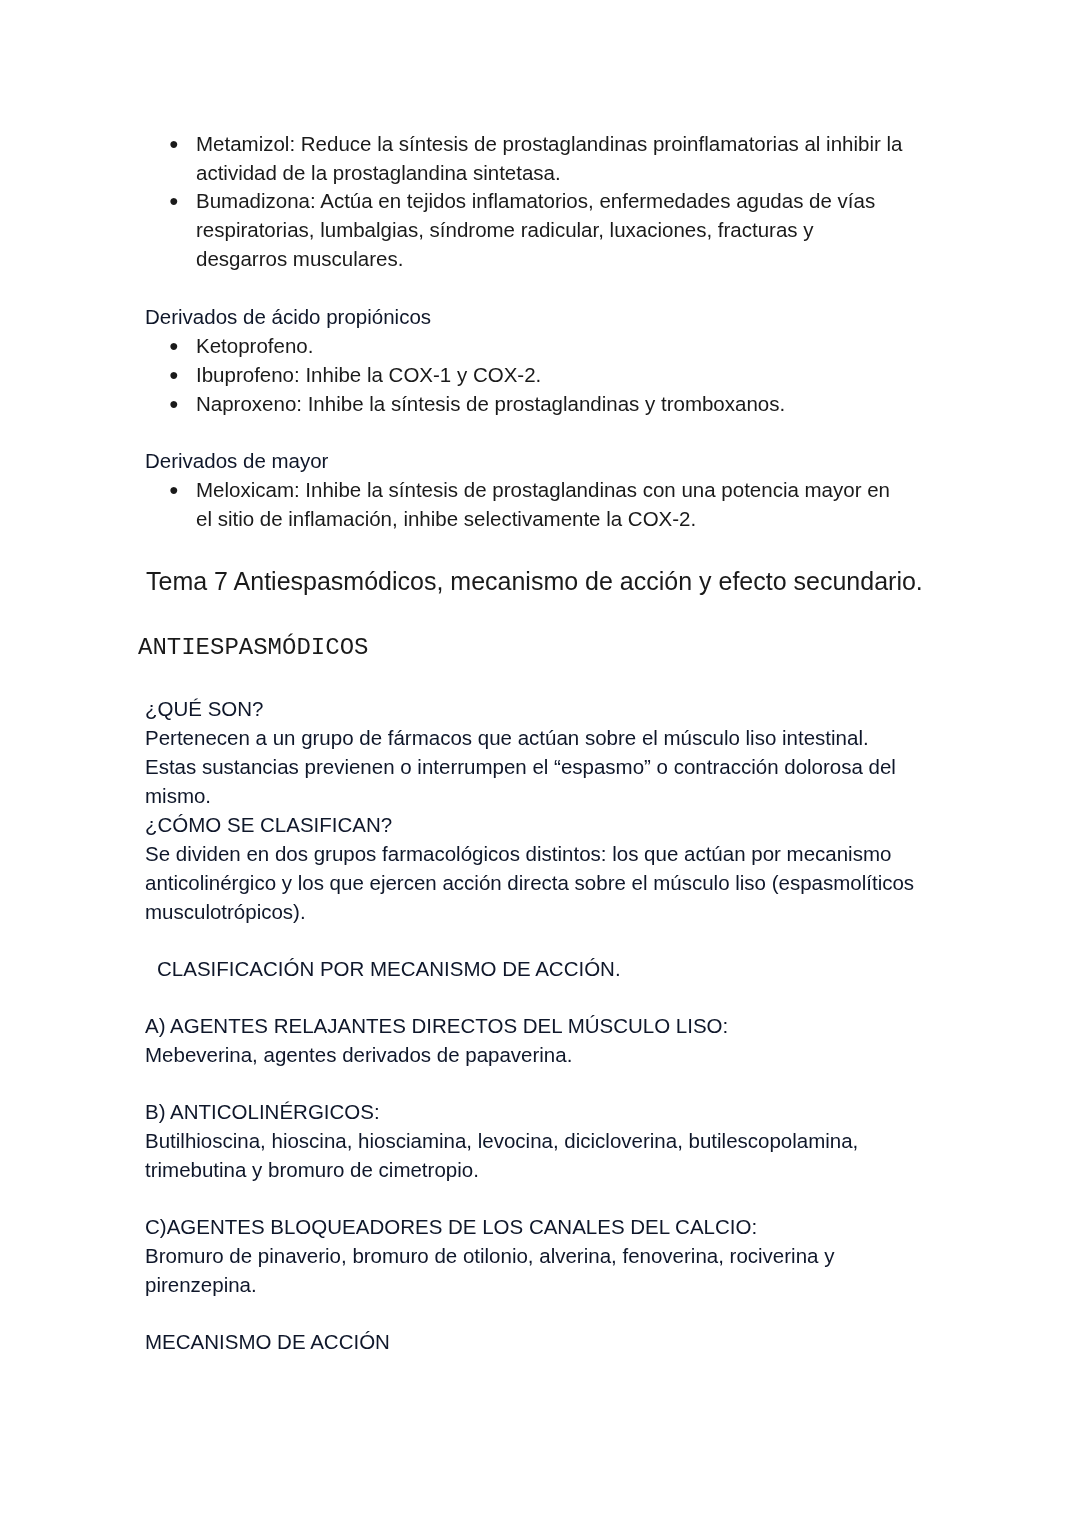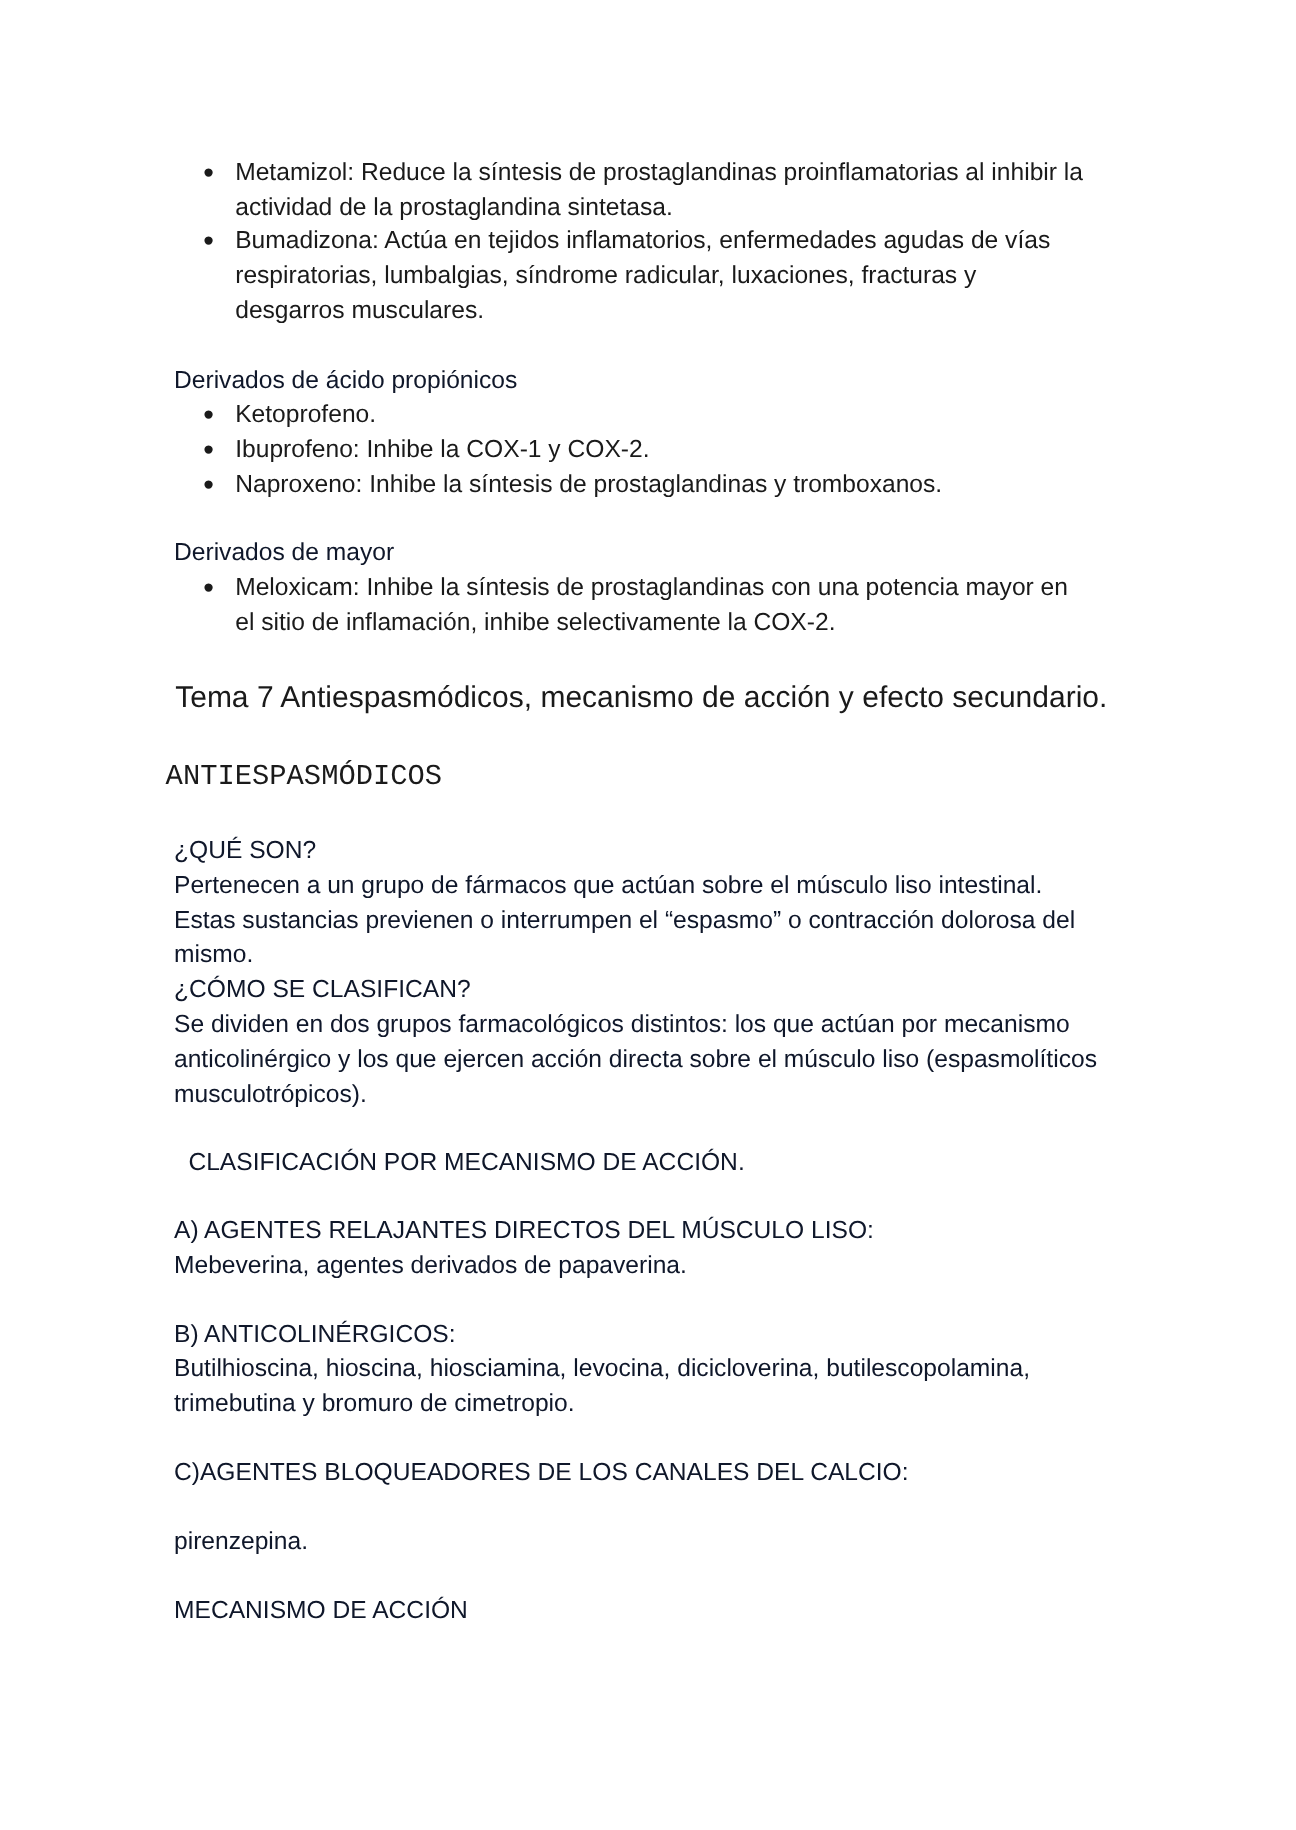--- a/index.html
+++ b/index.html
@@ -122,17 +122,18 @@
   <div class="line" style="top:954px; left:143px;">CLASIFICACIÓN POR MECANISMO DE ACCIÓN.</div>
 
   <div class="line" style="top:1011px;">A) AGENTES RELAJANTES DIRECTOS DEL MÚSCULO LISO:</div>
   <div class="line" style="top:1040px;">Mebeverina, agentes derivados de papaverina.</div>
 
   <div class="line" style="top:1097px;">B) ANTICOLINÉRGICOS:</div>
   <div class="line" style="top:1126px;">Butilhioscina, hioscina, hiosciamina, levocina, diciclоverina, butilescopolamina,</div>
   <div class="line" style="top:1155px;">trimebutina y bromuro de cimetropio.</div>
 
   <div class="line" style="top:1212px;">C)AGENTES BLOQUEADORES DE LOS CANALES DEL CALCIO:</div>
+  <div class="line" style="top:1241px;">Bromuro de pinaverio, bromuro de otilonio, alverina, fenoverina, rociverina y</div>
   <div class="line" style="top:1270px;">pirenzepina.</div>
 
   <div class="line" style="top:1327px;">MECANISMO DE ACCIÓN</div>
 
 </div>
 
 </body></html>

